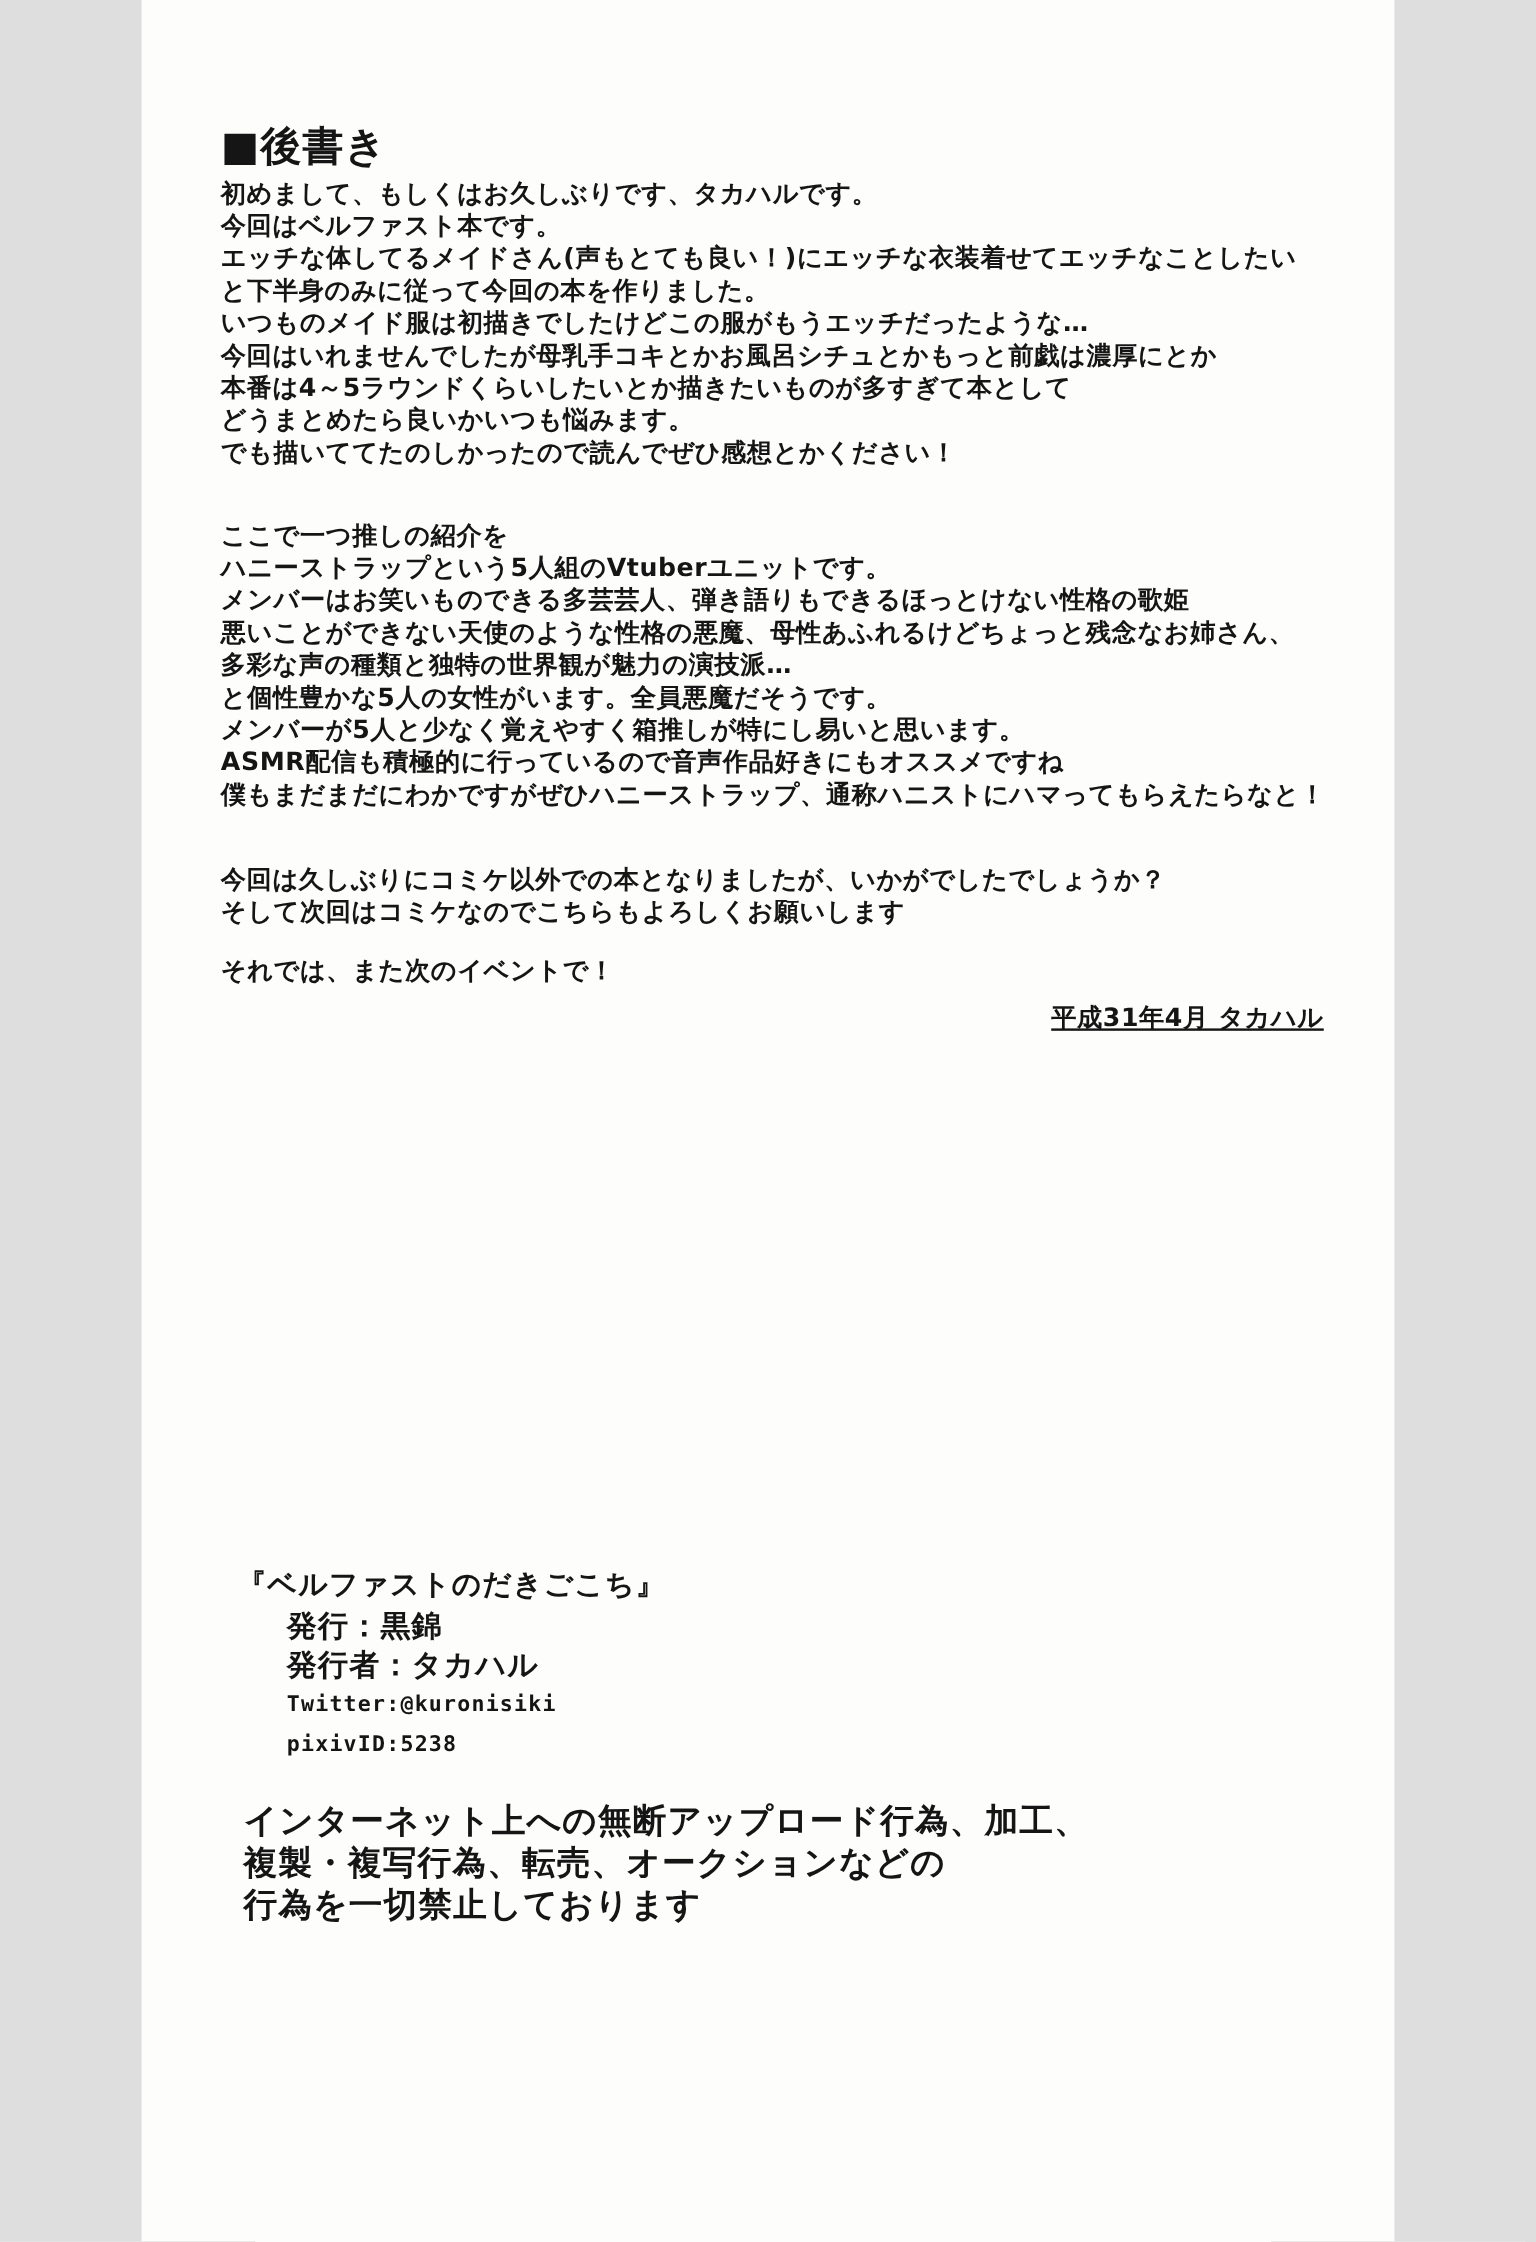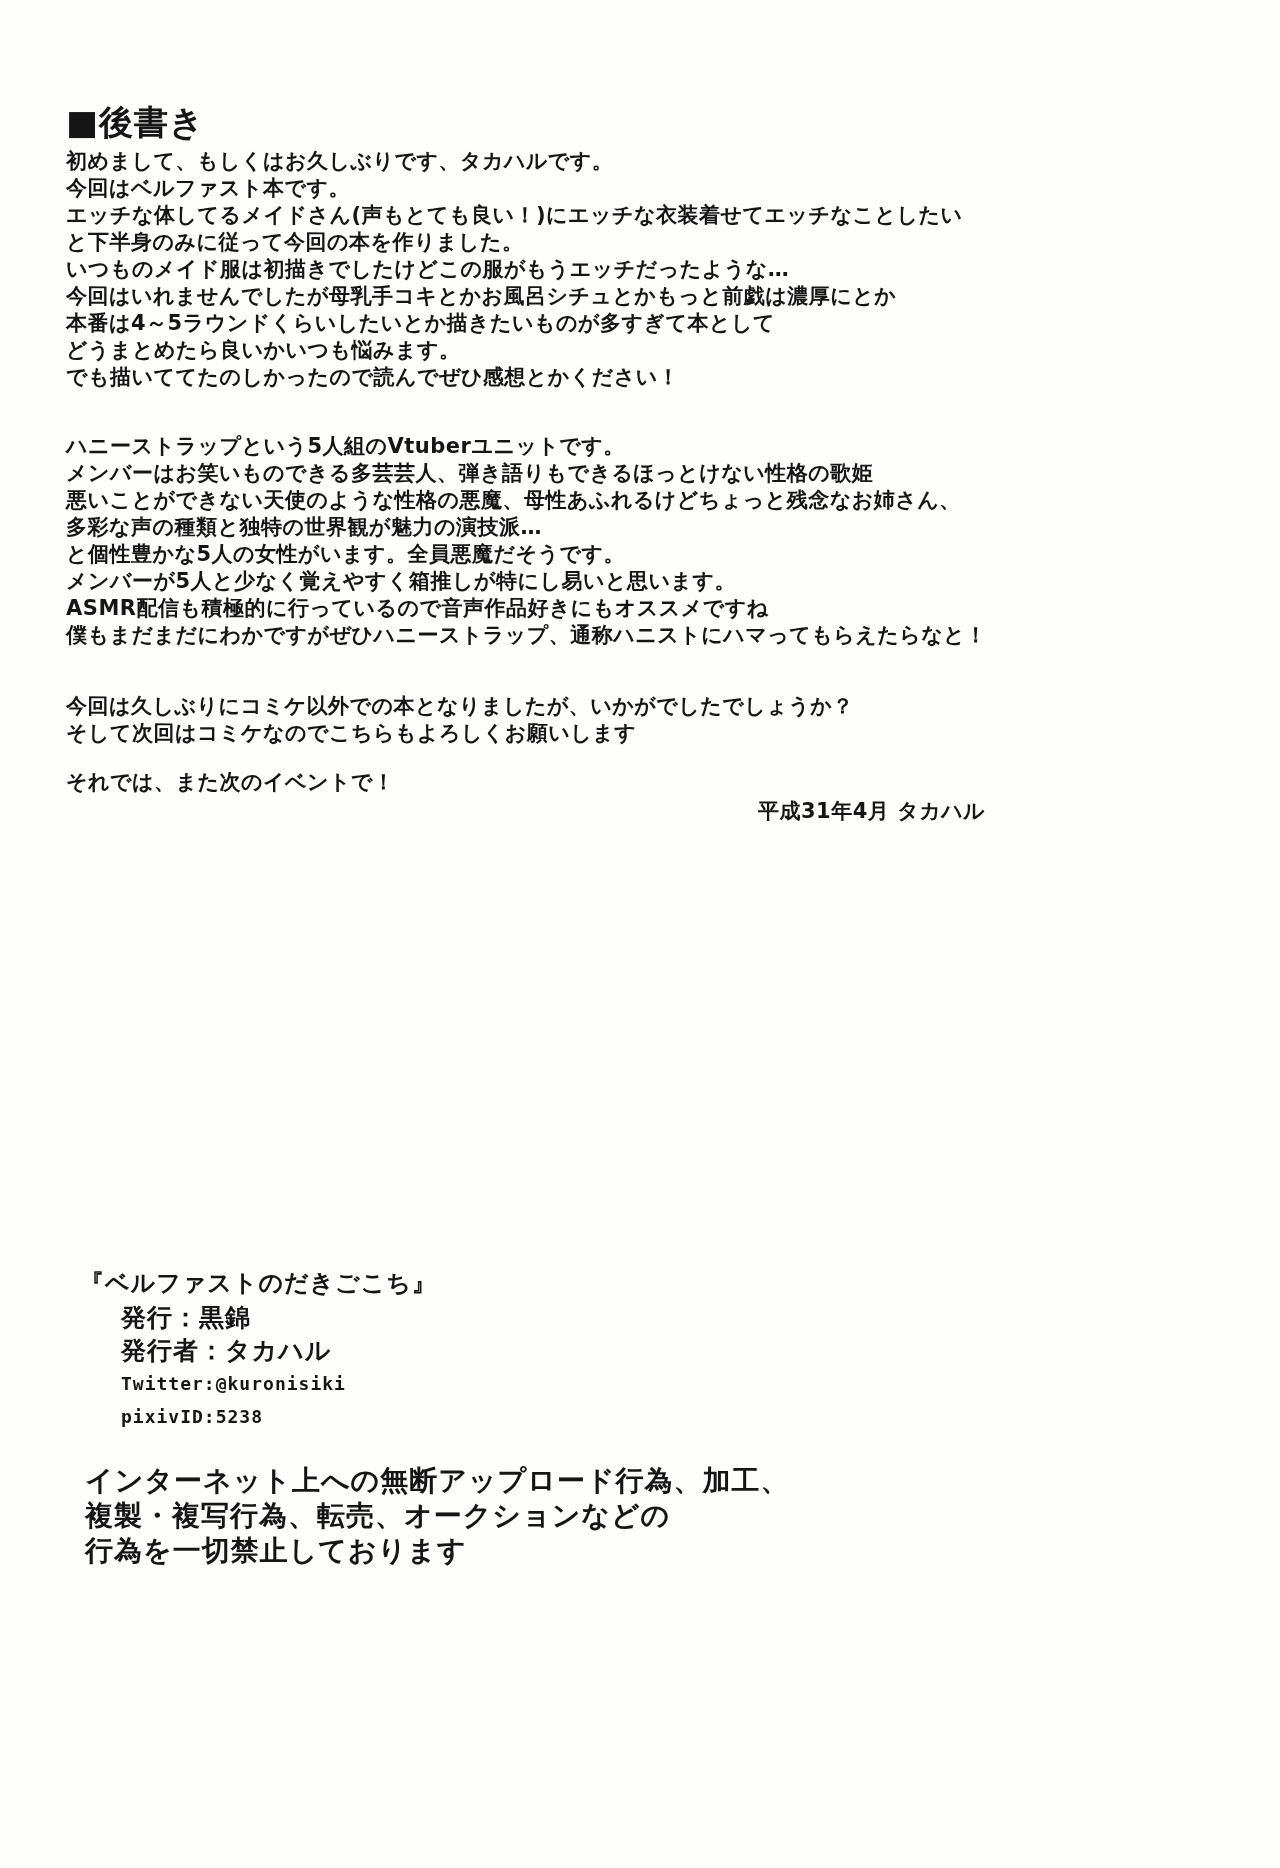--- a/index.html
+++ b/index.html
@@ -2,21 +2,21 @@
 <html lang="ja"><head>
 <meta charset="utf-8">
 <style>
   html, body {
     margin: 0;
     padding: 0;
     background: #dedede;
   }
   .page {
     position: relative;
-    width: 1280px;
+    width: 1044px;
     height: 1868px;
     margin: 0 auto;
     background: #fdfdfc;
     color: #151515;
     font-family: "DejaVu Sans", sans-serif;
     box-sizing: border-box;
     padding: 102px 56px 0 66px;
     overflow: hidden;
   }
   .heading {
@@ -31,22 +31,23 @@
     font-size: 21px;
     line-height: 27px;
     font-weight: 600;
     letter-spacing: 0.5px;
     white-space: nowrap;
   }
   .para2 { margin-top: 42px; }
   .para3 { margin-top: 44px; }
   .farewell { margin-top: 22px; }
   .date-line {
-    margin-top: 2px;
+    margin-top: 12px;
     padding-left: 692px;
+    text-decoration: underline;
   }
   .colophon {
     margin-top: 440px;
     padding-left: 14px;
   }
   .colophon .line {
     font-size: 25px;
     line-height: 33px;
     font-weight: 700;
     letter-spacing: 1px;
@@ -85,20 +86,21 @@
     <div class="line">エッチな体してるメイドさん(声もとても良い！)にエッチな衣装着せてエッチなことしたい</div>
     <div class="line">と下半身のみに従って今回の本を作りました。</div>
     <div class="line">いつものメイド服は初描きでしたけどこの服がもうエッチだったような…</div>
     <div class="line">今回はいれませんでしたが母乳手コキとかお風呂シチュとかもっと前戯は濃厚にとか</div>
     <div class="line">本番は4～5ラウンドくらいしたいとか描きたいものが多すぎて本として</div>
     <div class="line">どうまとめたら良いかいつも悩みます。</div>
     <div class="line">でも描いててたのしかったので読んでぜひ感想とかください！</div>
   </div>
 
   <div class="para para2">
+    <div class="line">ここで一つ推しの紹介を</div>
     <div class="line">ハニーストラップという5人組のVtuberユニットです。</div>
     <div class="line">メンバーはお笑いものできる多芸芸人、弾き語りもできるほっとけない性格の歌姫</div>
     <div class="line">悪いことができない天使のような性格の悪魔、母性あふれるけどちょっと残念なお姉さん、</div>
     <div class="line">多彩な声の種類と独特の世界観が魅力の演技派…</div>
     <div class="line">と個性豊かな5人の女性がいます。全員悪魔だそうです。</div>
     <div class="line">メンバーが5人と少なく覚えやすく箱推しが特にし易いと思います。</div>
     <div class="line">ASMR配信も積極的に行っているので音声作品好きにもオススメですね</div>
     <div class="line">僕もまだまだにわかですがぜひハニーストラップ、通称ハニストにハマってもらえたらなと！</div>
   </div>
 

